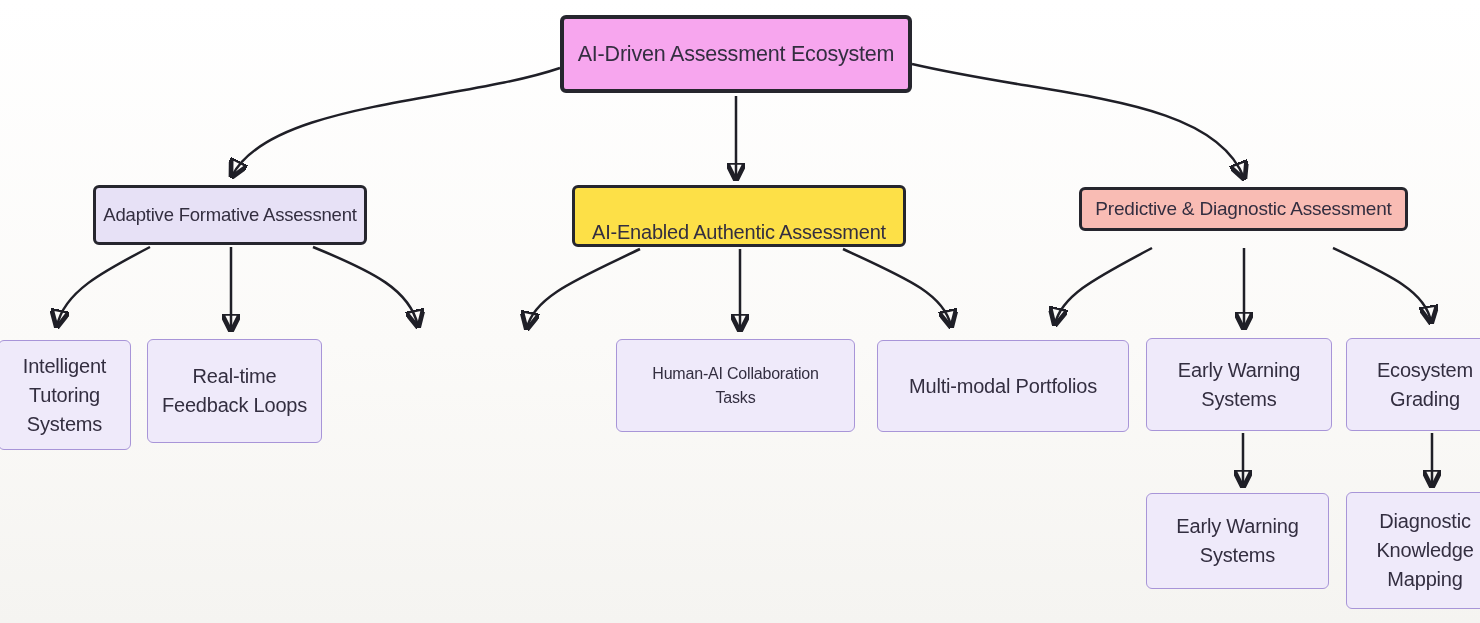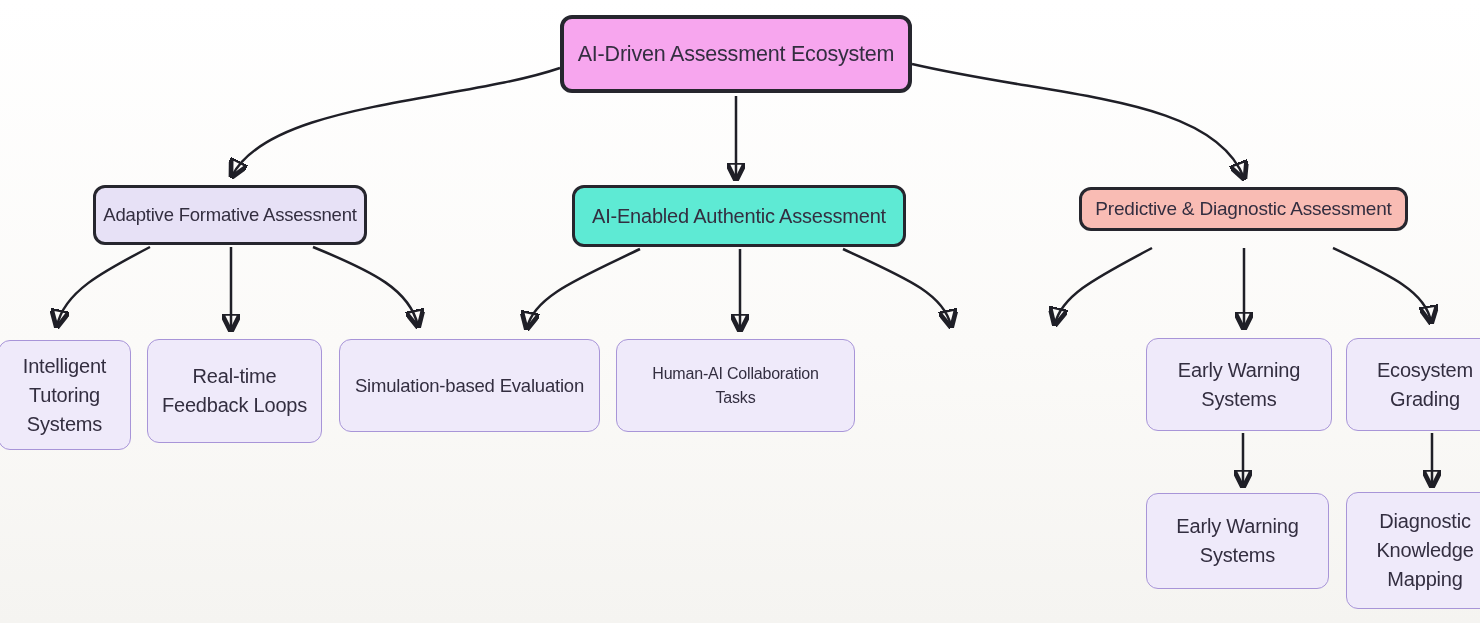--- a/index.html
+++ b/index.html
@@ -6,21 +6,21 @@
   body{
     width:1480px;height:623px;overflow:hidden;
     background:linear-gradient(180deg,#ffffff 0%,#fbfaf8 55%,#f5f4f1 100%);
     font-family:"Liberation Sans", sans-serif;
   }
   .canvas{position:relative;width:1480px;height:623px;}
   svg.edges{position:absolute;left:0;top:0;width:1480px;height:623px;pointer-events:none;}
   svg.edges path{fill:none;stroke:#1f1f27;stroke-width:2.5;}
   .node{
     position:absolute;display:flex;align-items:center;justify-content:center;
-    box-sizing:border-box;text-align:center;color:#332e40;border-radius:12px;
+    box-sizing:border-box;text-align:center;color:#332e40;border-radius:6px;
   }
   .node .lbl{white-space:pre-line;letter-spacing:-0.2px;}
   .thick{border:4px solid #26262e;}
   .thick3{border:3.5px solid #26262e;}
   .leaf{border:1.6px solid #a895d8;background:#efeafa;}
   
   .n-root{left:560px;top:15px;width:352px;height:78px;font-size:21.5px;}
   .n-adaptive{left:93px;top:185px;width:274px;height:60px;font-size:18.5px;}
   .n-authentic{left:572px;top:185px;width:334px;height:62px;font-size:20px;}
   .n-predictive{left:1079px;top:187px;width:329px;height:44px;font-size:19px;}
@@ -62,48 +62,48 @@
   </svg>
 
   <div class="node thick n-root" style="background-color: rgb(247, 166, 238);">
     <span class="lbl">AI-Driven Assessment Ecosystem</span>
   </div>
 
   <div class="node thick3 n-adaptive" style="background-color: rgb(231, 225, 246);">
     <span class="lbl">Adaptive Formative Assessnent</span>
   </div>
 
-  <div class="node thick3 n-authentic" style="background-color: #5eead4;">
+  <div class="node thick3 n-authentic" style="background-color: #fde047; align-items: flex-end;">
     <span class="lbl">AI-Enabled Authentic Assessment</span>
   </div>
 
   <div class="node thick3 n-predictive" style="background-color: rgb(249, 188, 180);">
     <span class="lbl">Predictive &amp; Diagnostic Assessment</span>
   </div>
 
   <div class="node leaf n-it">
     <span class="lbl">Intelligent
 Tutoring
 Systems</span>
   </div>
 
   <div class="node leaf n-rf">
     <span class="lbl">Real-time
 Feedback Loops</span>
   </div>
 
-  <div class="node leaf n-se">
-    <span class="lbl">Simulation-based Evaluation</span>
-  </div>
 
   <div class="node leaf n-ha">
     <span class="lbl">Human-AI Collaboration
 Tasks</span>
   </div>
 
+  <div class="node leaf n-mp">
+    <span class="lbl">Multi-modal Portfolios</span>
+  </div>
 
   <div class="node leaf n-ew1">
     <span class="lbl">Early Warning
 Systems</span>
   </div>
 
   <div class="node leaf n-ag">
     <span class="lbl">Ecosystem
 Grading</span>
   </div>

